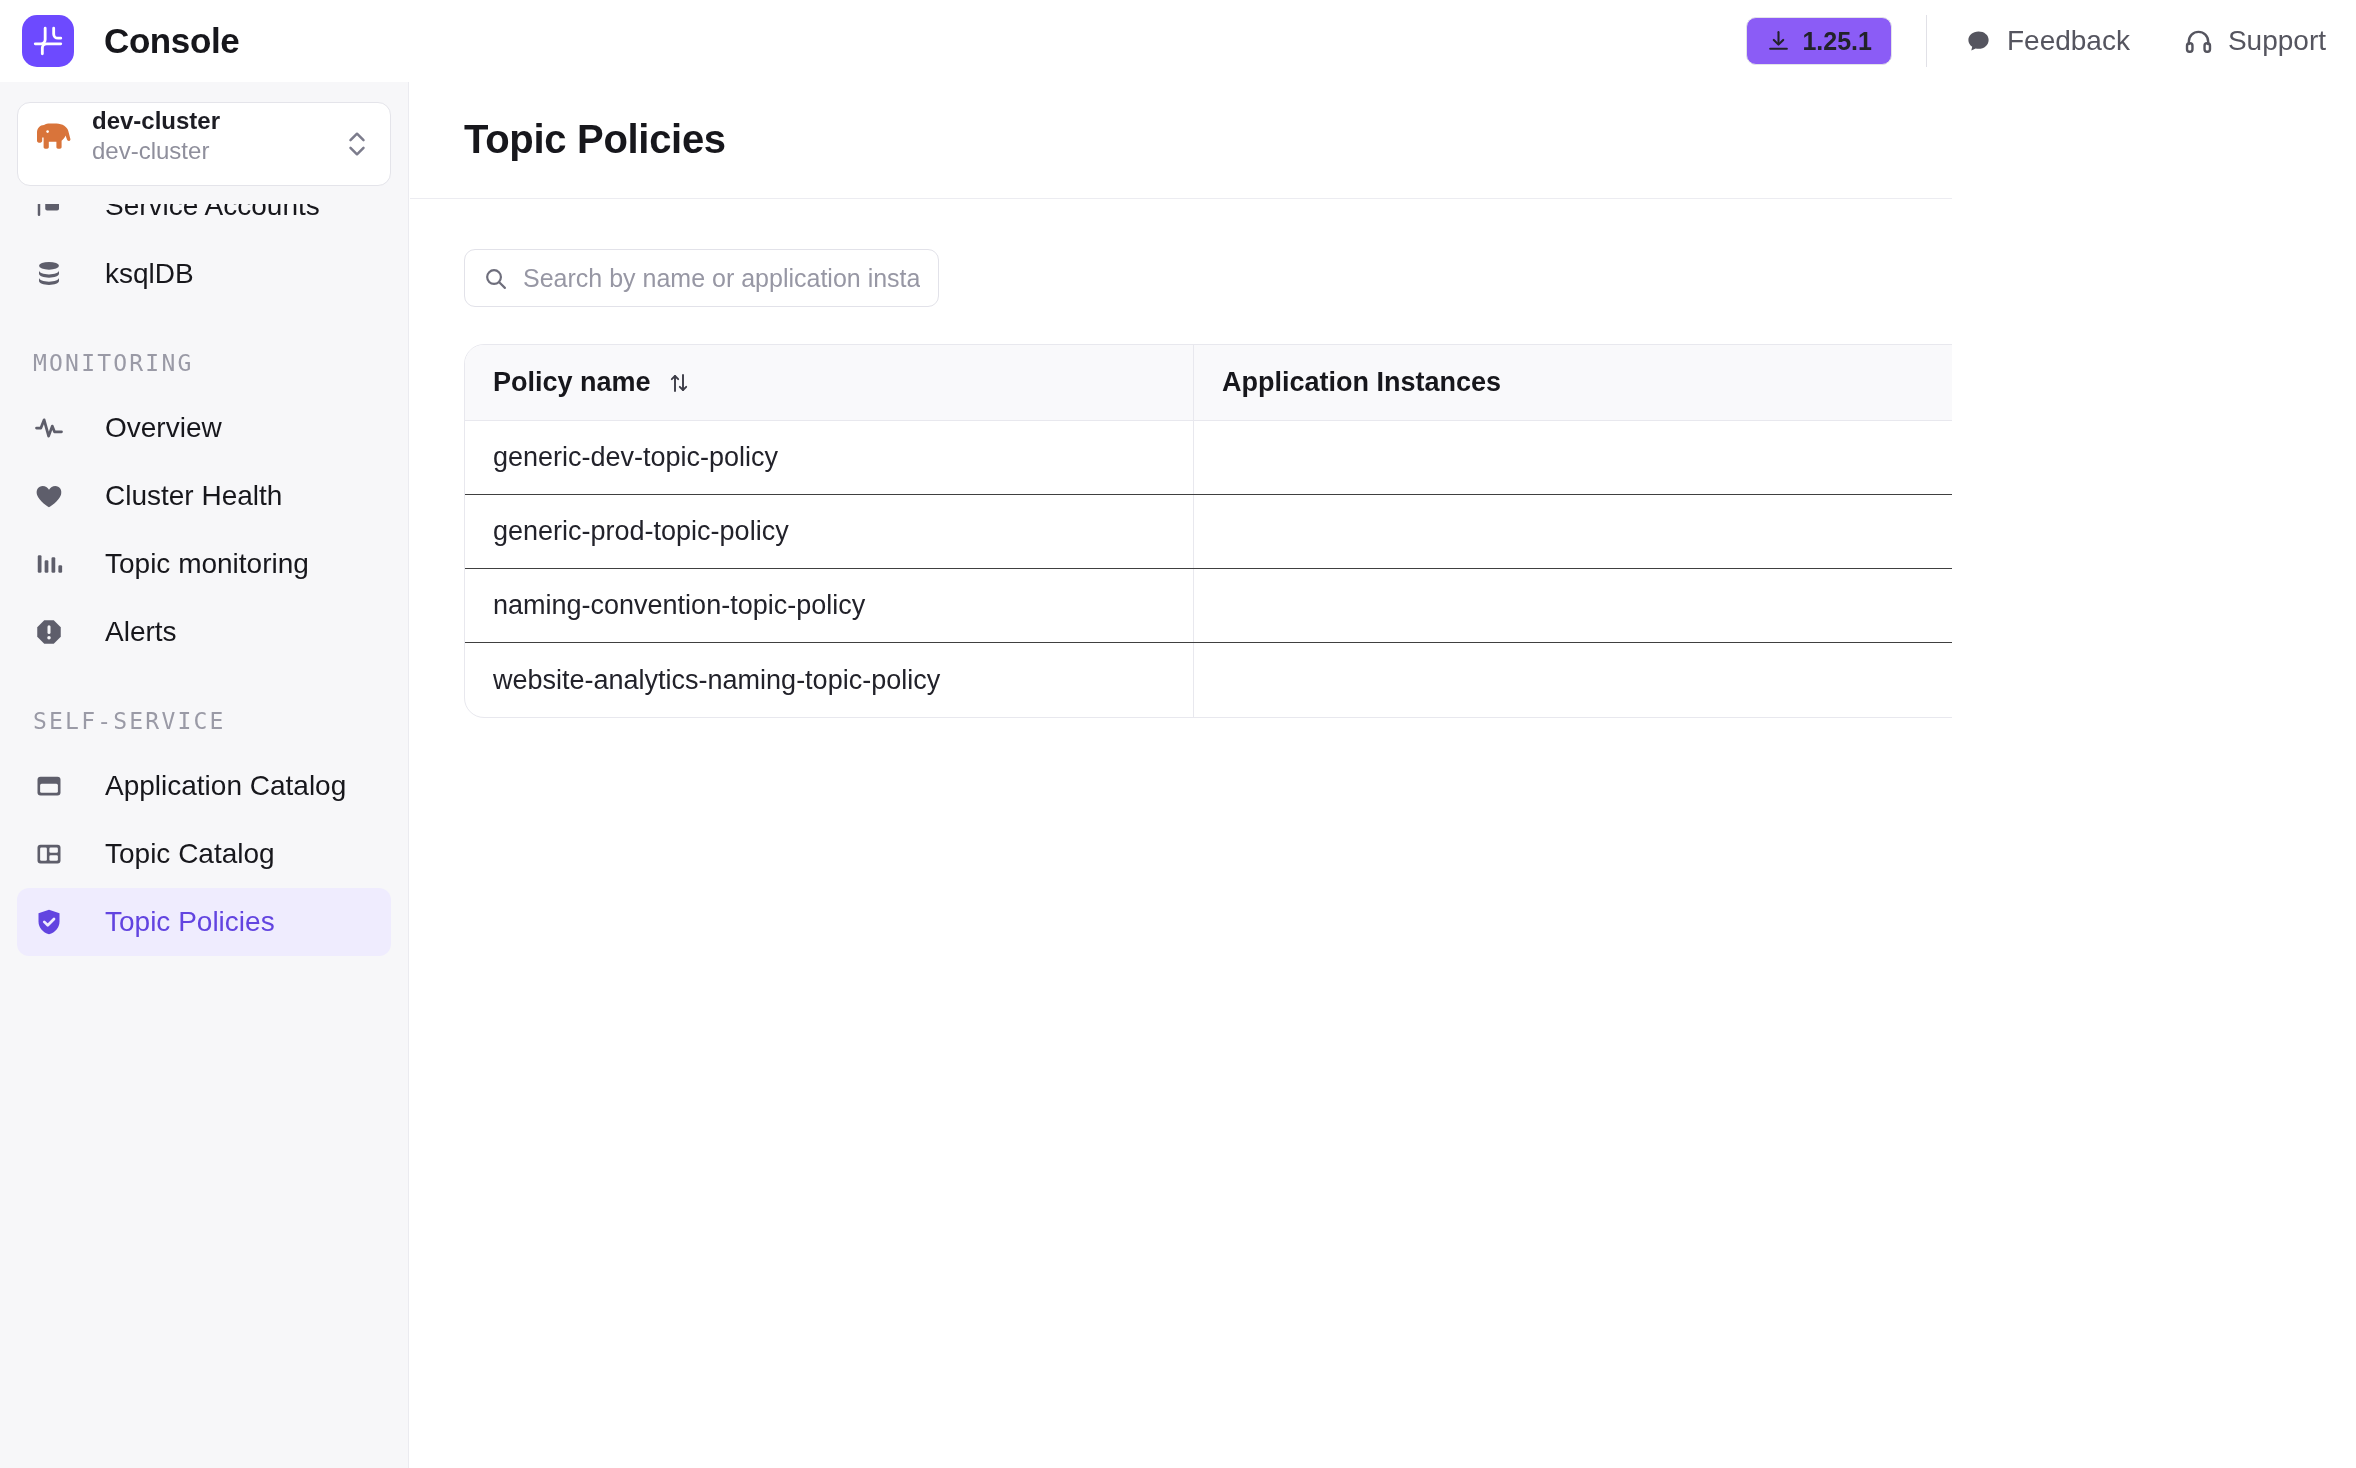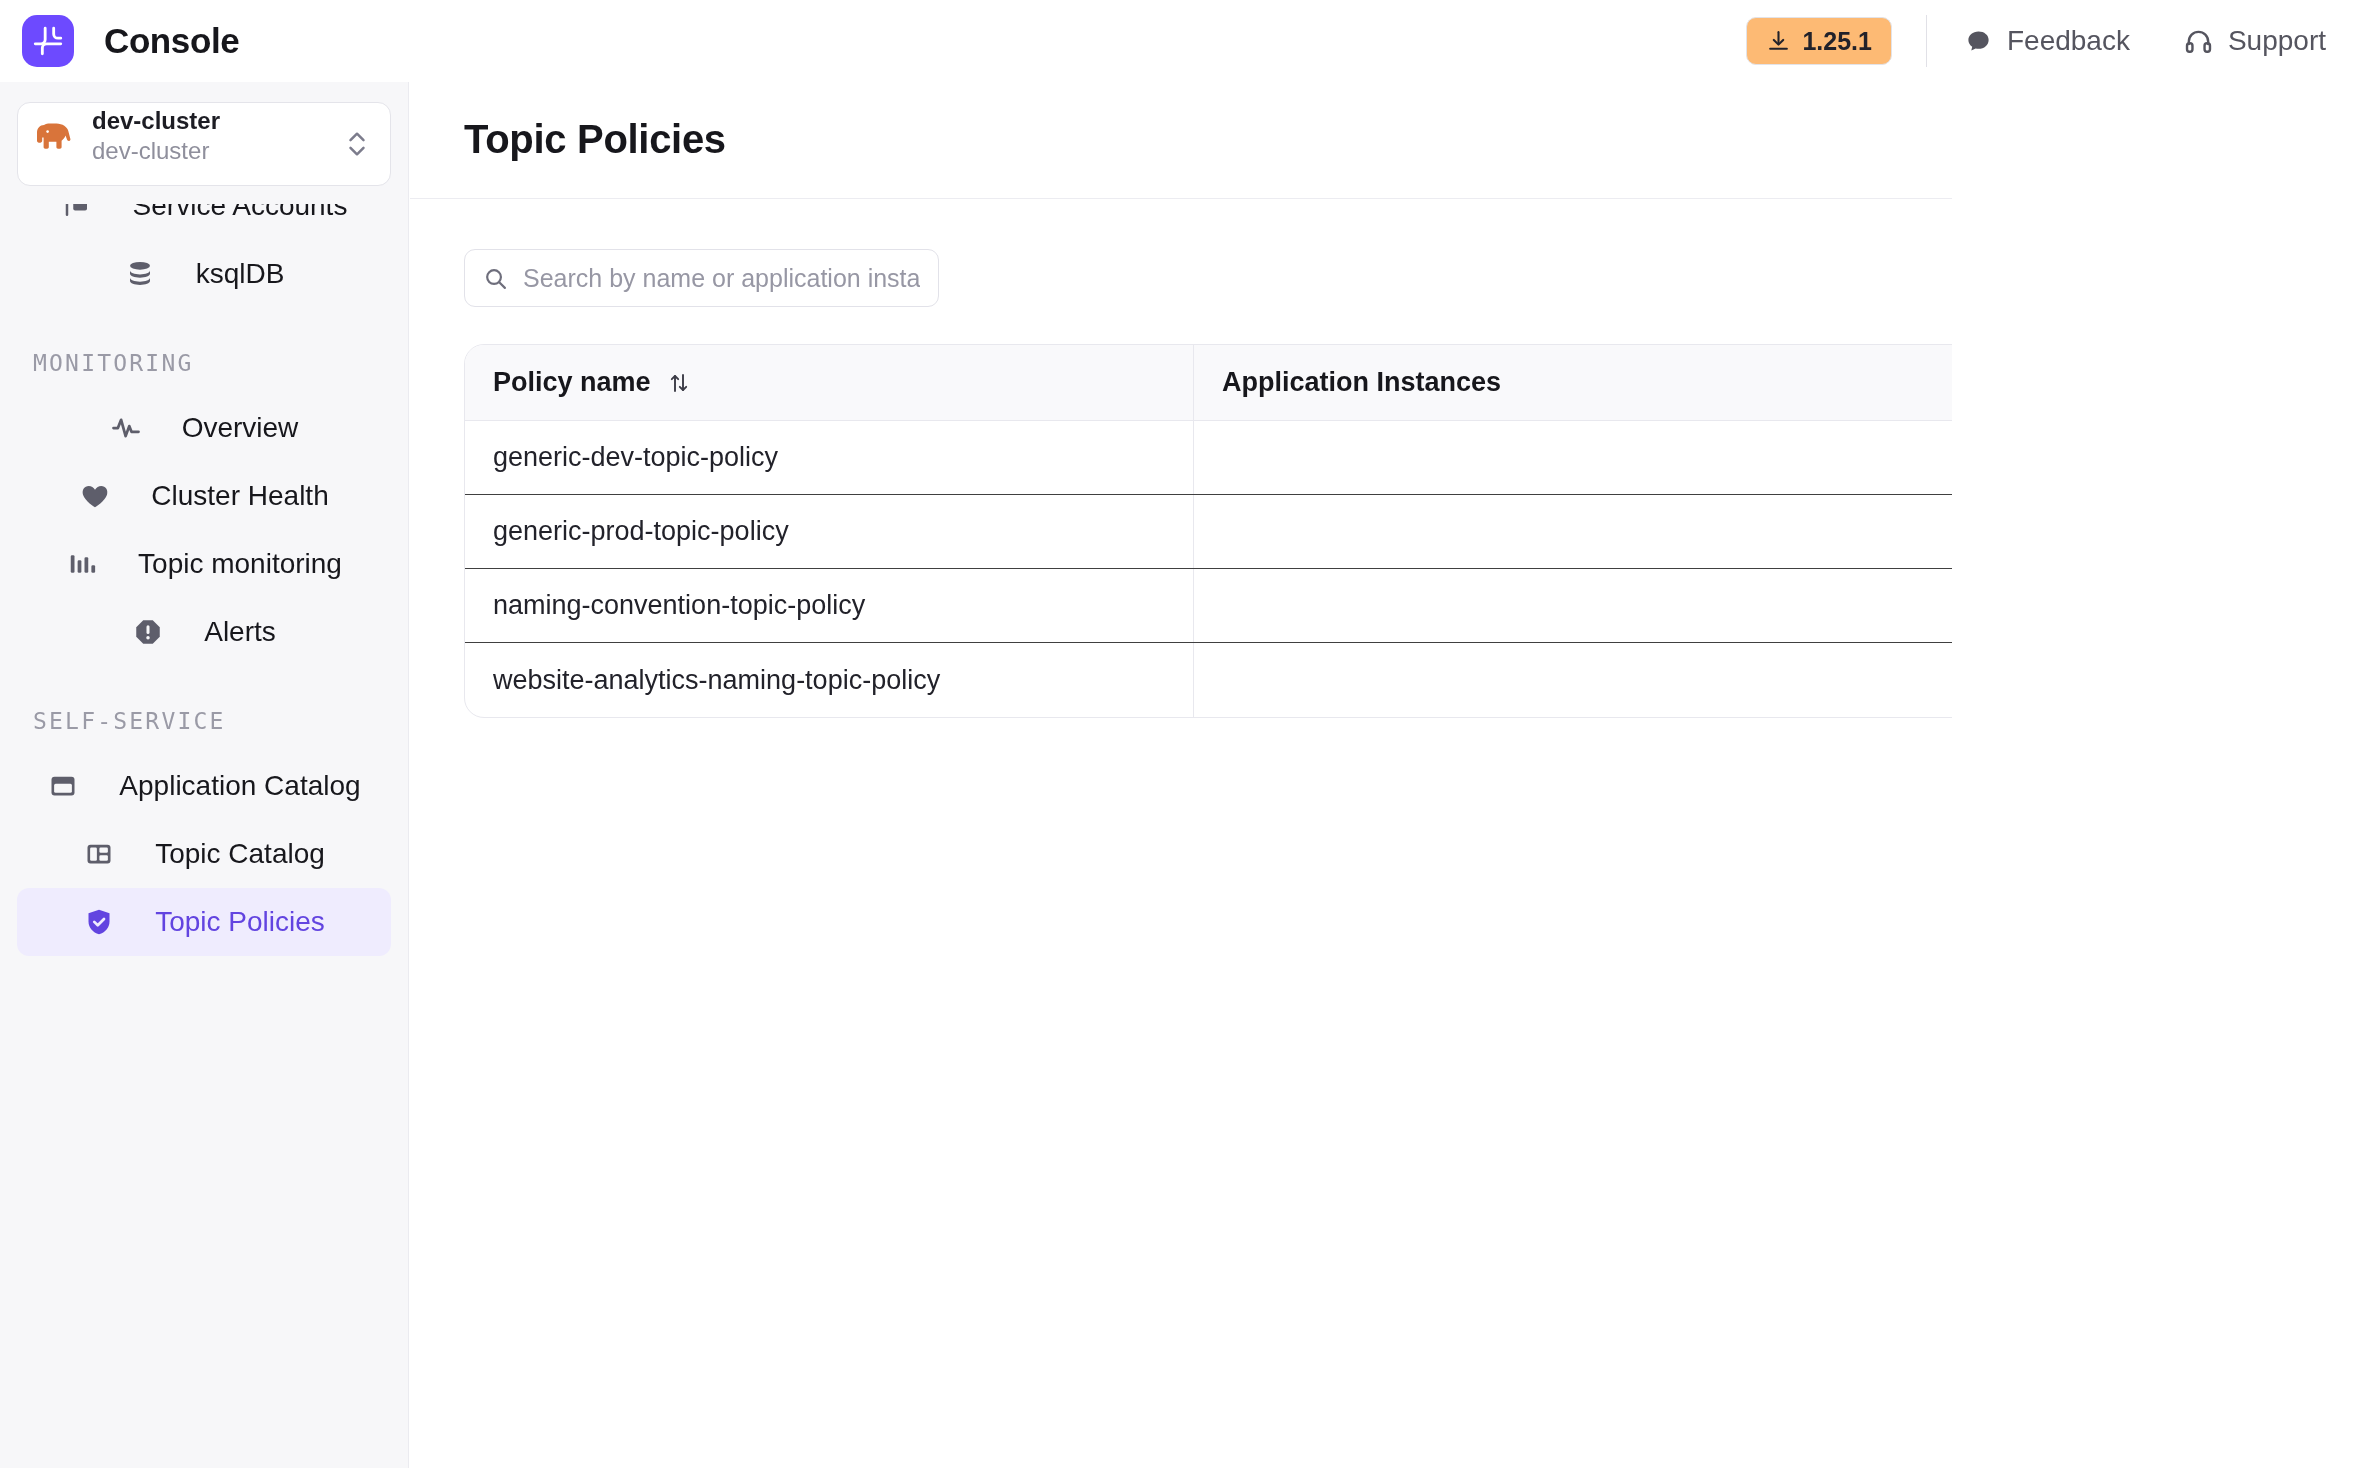--- a/index.html
+++ b/index.html
@@ -68,21 +68,21 @@
   }
 
   .version-chip {
     display: flex;
     align-items: center;
     gap: 11px;
     height: 48px;
     padding: 0 19px;
     border: 1px solid #e3e3e8;
     border-radius: 10px;
-    background: #fdba74;
+    background: #8b5cf6;
     font-size: 25px;
     font-weight: 600;
     color: #22222a;
     white-space: nowrap;
   }
 
   .topbar-divider {
     width: 1px;
     height: 52px;
     background: #e1e1e7;
@@ -173,21 +173,20 @@
 
   .nav-item {
     display: flex;
     align-items: center;
     height: 68px;
     margin: 0 17px;
     padding: 0 16px;
     border-radius: 12px;
     gap: 40px;
     color: #1d1d24;
-    justify-content: center;
   }
   .nav-item .ico {
     width: 32px;
     height: 32px;
     flex: 0 0 auto;
     display: flex;
     align-items: center;
     justify-content: center;
     color: #5e5e6b;
   }

